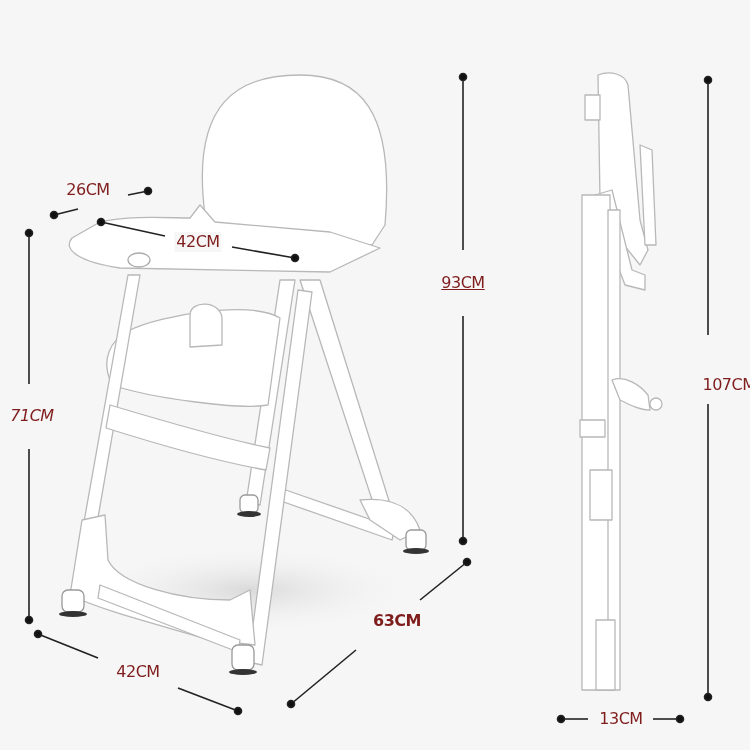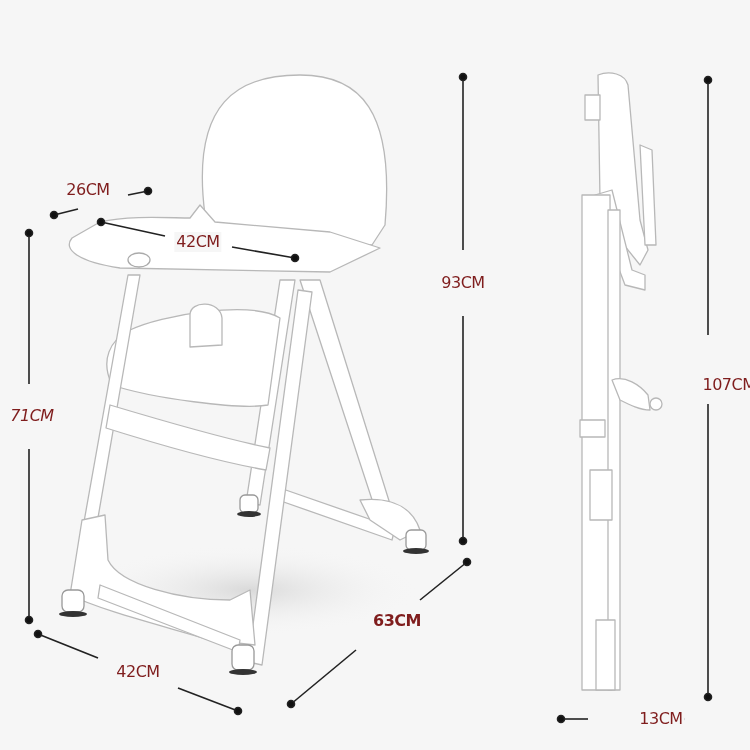--- a/index.html
+++ b/index.html
@@ -114,15 +114,15 @@
     <line x1="653" y1="719" x2="680" y2="719"></line>
       <circle cx="680" cy="719" r="3.5"></circle>
   </g>
 </svg>
 
 <div class="label" style="left:88px; top:190px;">26CM</div>
 <div class="label" style="left:198px; top:242px;">42CM</div>
 <div class="label" style="left:32px; top:416px;font-style:italic;">71CM</div>
 <div class="label" style="left:138px; top:672px;">42CM</div>
 <div class="label" style="left:397px; top:621px;font-weight:bold;">63CM</div>
-<div class="label" style="left:463px; top:283px;">93CM</div>
+<div class="label" style="left:463px; top:283px;text-decoration:underline;">93CM</div>
 <div class="label" style="left:707px; top:385px;margin-left:22px;">107CM</div>
-<div class="label" style="left:621px; top:719px;margin-left:40px;">13CM</div>
+<div class="label" style="left:621px; top:719px;">13CM</div>
 
 </body></html>

